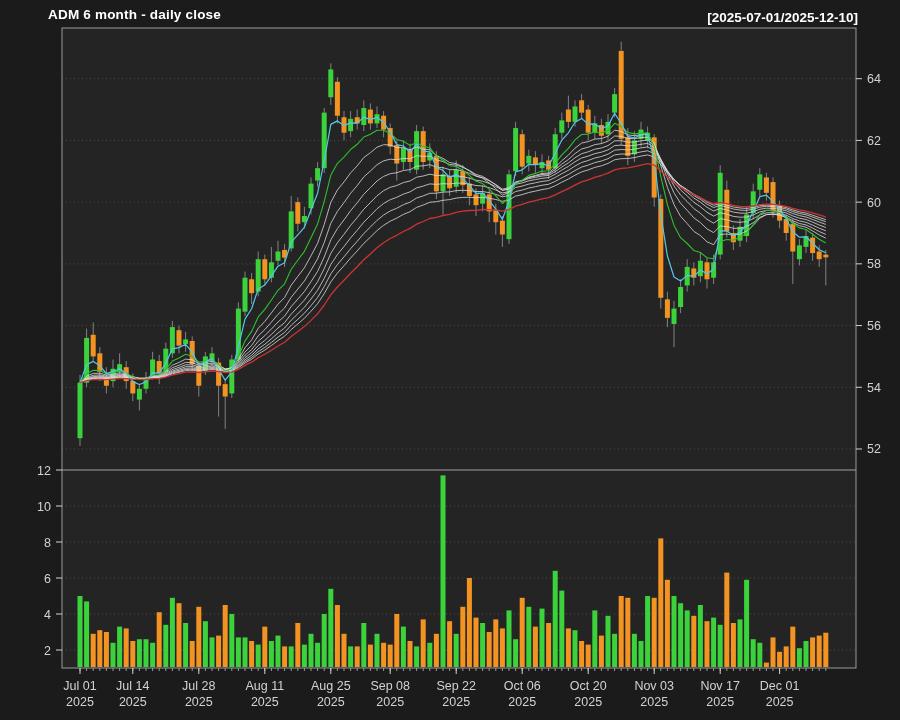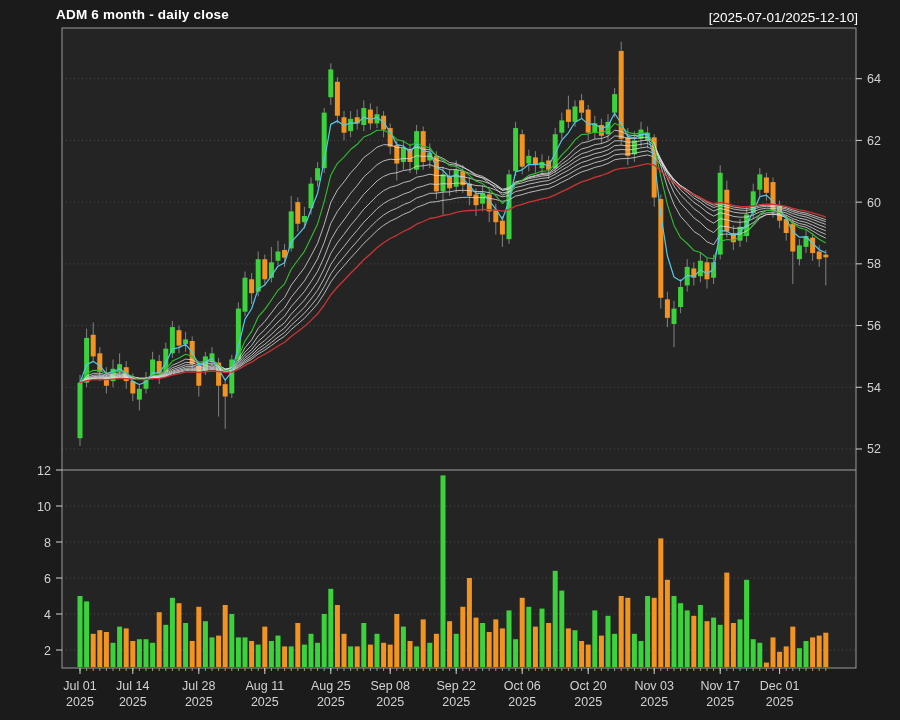--- a/index.html
+++ b/index.html
@@ -1,26 +1,26 @@
 <!DOCTYPE html>
 <html><head>
 <meta charset="utf-8">
 <style>
   html,body{margin:0;padding:0;background:#161616;}
   .chart-window{
     position:relative;width:900px;height:720px;background:#1b1b1b;
     font-family:"Liberation Sans", sans-serif;overflow:hidden;
   }
   .hdr-title{
-    position:absolute;left:56px;top:7px;color:#ffffff;
+    position:absolute;left:48px;top:7px;color:#ffffff;
     font-size:13.5px;font-weight:bold;letter-spacing:.2px;
   }
   .hdr-range{
     position:absolute;right:42px;top:10px;color:#ffffff;
-    font-size:13.5px;font-weight:normal;
+    font-size:13.5px;font-weight:bold;
   }
   .last-label{
     position:absolute;left:68px;top:38px;color:#e2993d;font-size:12.5px;
   }
   .vol-label{
     position:absolute;left:70px;top:478px;font-size:12.5px;line-height:17px;
     color:#e8e8e8;
   }
   .vol-label .vol-value{color:#e2993d;}
   svg{position:absolute;left:0;top:0;}

